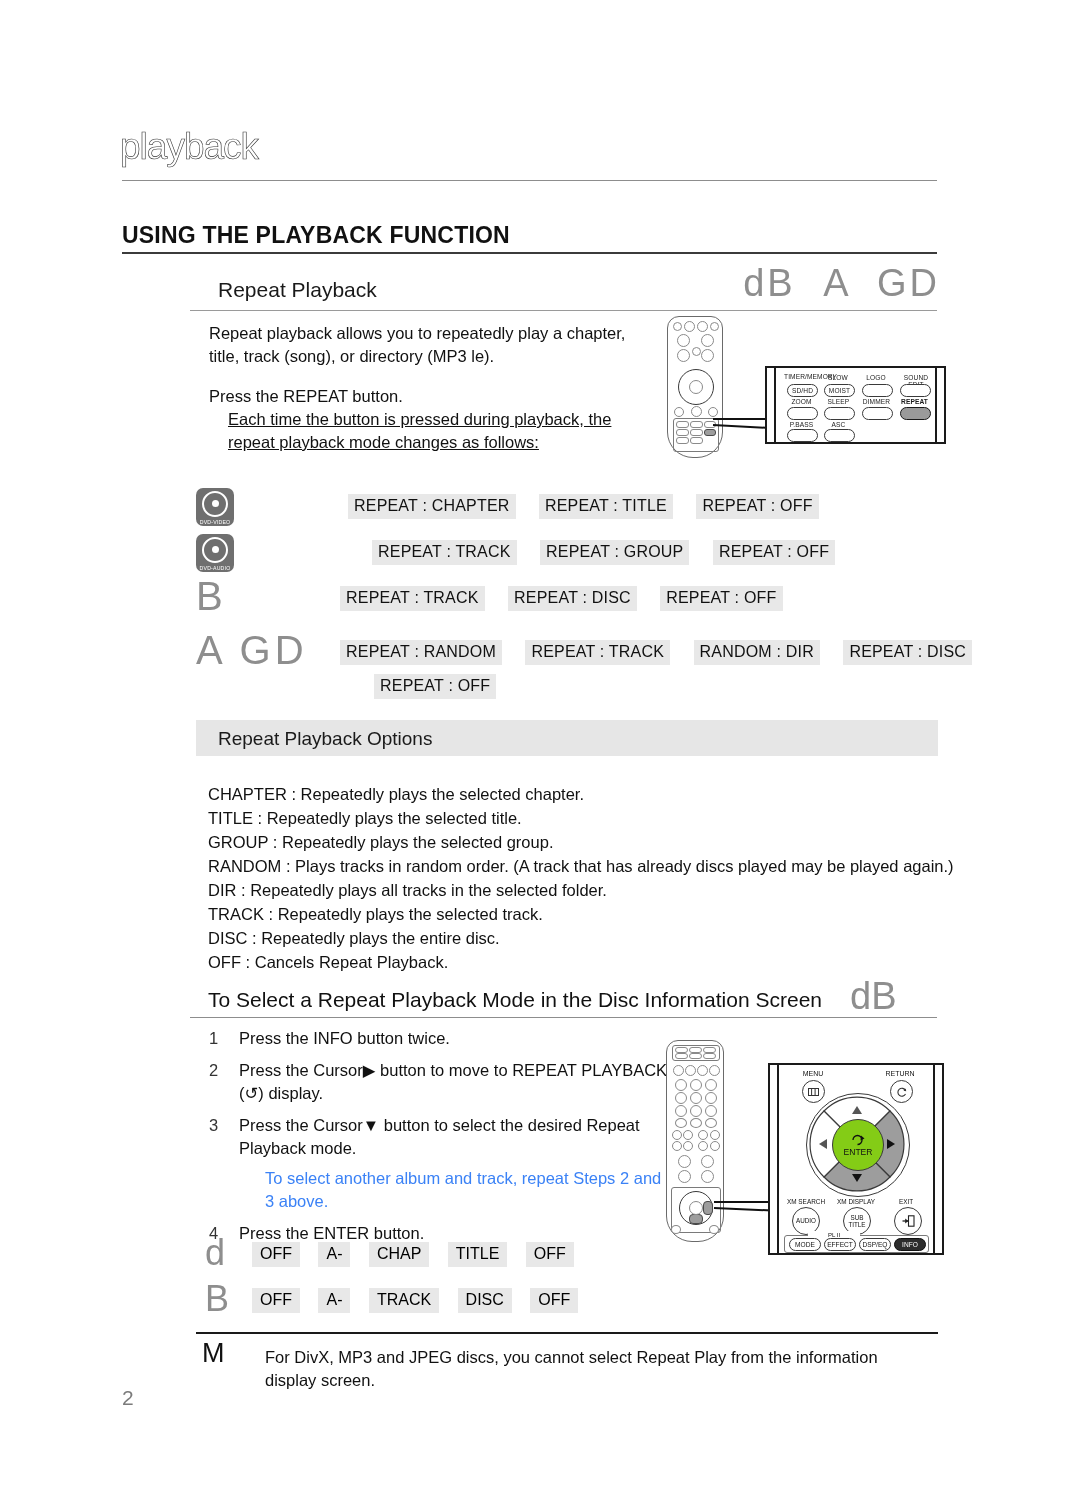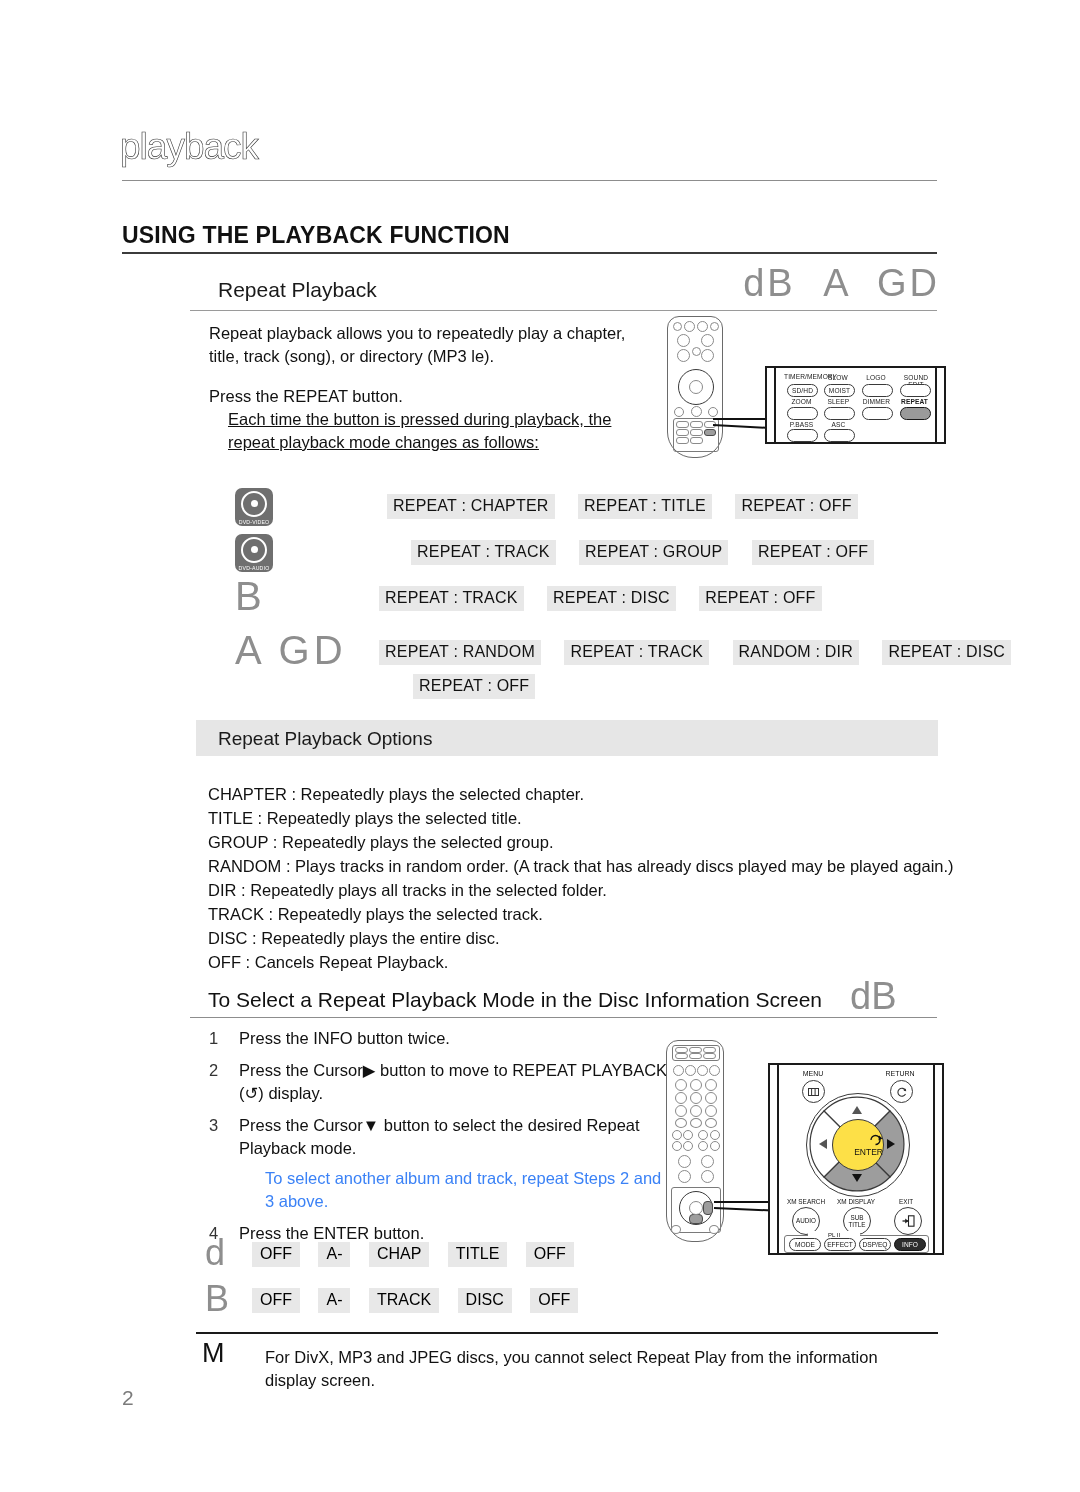--- a/index.html
+++ b/index.html
@@ -37,21 +37,21 @@
   .disc-marks span:first-child{margin-left:0;}
 
   
   .para{position:absolute;font-size:16.5px;line-height:23px;color:#111;}
   .p1{left:209px;top:322px;width:450px;}
   .p2{left:209px;top:385px;width:450px;}
   .p3{left:228px;top:408px;width:432px;text-decoration:underline;}
 
   
   .flow{position:absolute;left:196px;top:488px;width:760px;}
-  .flow-row{position:relative;min-height:46px;margin-bottom:0px;margin-left:39px;}
+  .flow-row{position:relative;min-height:46px;margin-bottom:0px;}
   .flow-row.r1{height:46px;}
   .flow-row.r2{height:46px;}
   .flow-row.r3{height:54px;}
   .flow-row.r4{height:80px;}
 
   .disc-icon{
     position:absolute;left:0;top:0;width:38px;height:38px;border-radius:7px;
     background:#6f6f6f;display:flex;flex-direction:column;align-items:center;
     justify-content:center;
   }
@@ -130,22 +130,22 @@
   }
   .cbtn.dark{background:#9a9a9a;border-color:#1a1a1a;font-weight:bold;}
   .clab{position:absolute;font-size:6.6px;color:#1a1a1a;text-align:center;letter-spacing:0.1px;line-height:7px;}
   .lead{position:absolute;background:#111;}
 
   
   .dpad-ring{
     position:absolute;border:1.6px solid #3a3a3a;border-radius:50%;background:#fff;
   }
   .enter-circle{
-    position:absolute;border:1.6px solid #3a3a3a;border-radius:50%;background:#fde047;
-    display:flex;flex-direction:column;align-items:flex-end;justify-content:center;
+    position:absolute;border:1.6px solid #3a3a3a;border-radius:50%;background:#84cc16;
+    display:flex;flex-direction:column;align-items:center;justify-content:center;
     font-size:9px;color:#111;
   }
   .rbtn-c{
     position:absolute;border:1.3px solid #3a3a3a;border-radius:50%;background:#fff;
     display:flex;align-items:center;justify-content:center;font-size:7px;color:#111;
     text-align:center;line-height:7.5px;
   }
   .rbtn-r{
     position:absolute;border:1.3px solid #3a3a3a;border-radius:9px;background:#fff;
     display:flex;align-items:center;justify-content:center;font-size:6.6px;color:#111;

